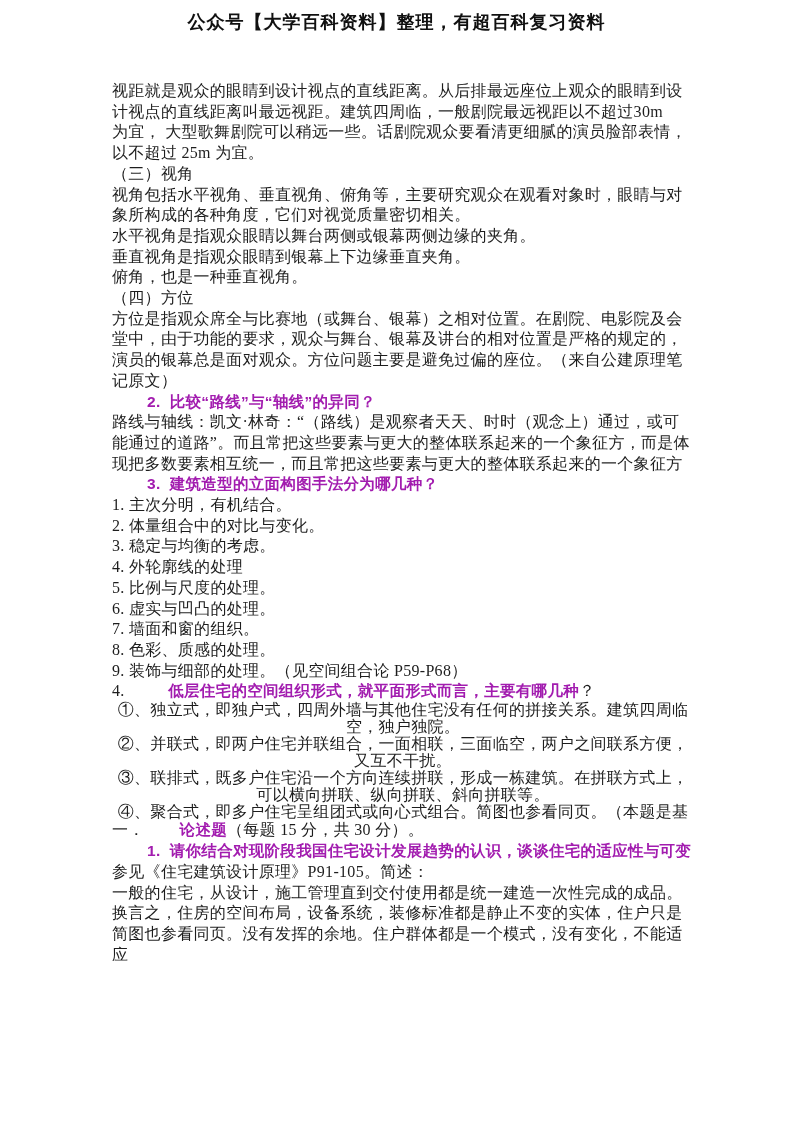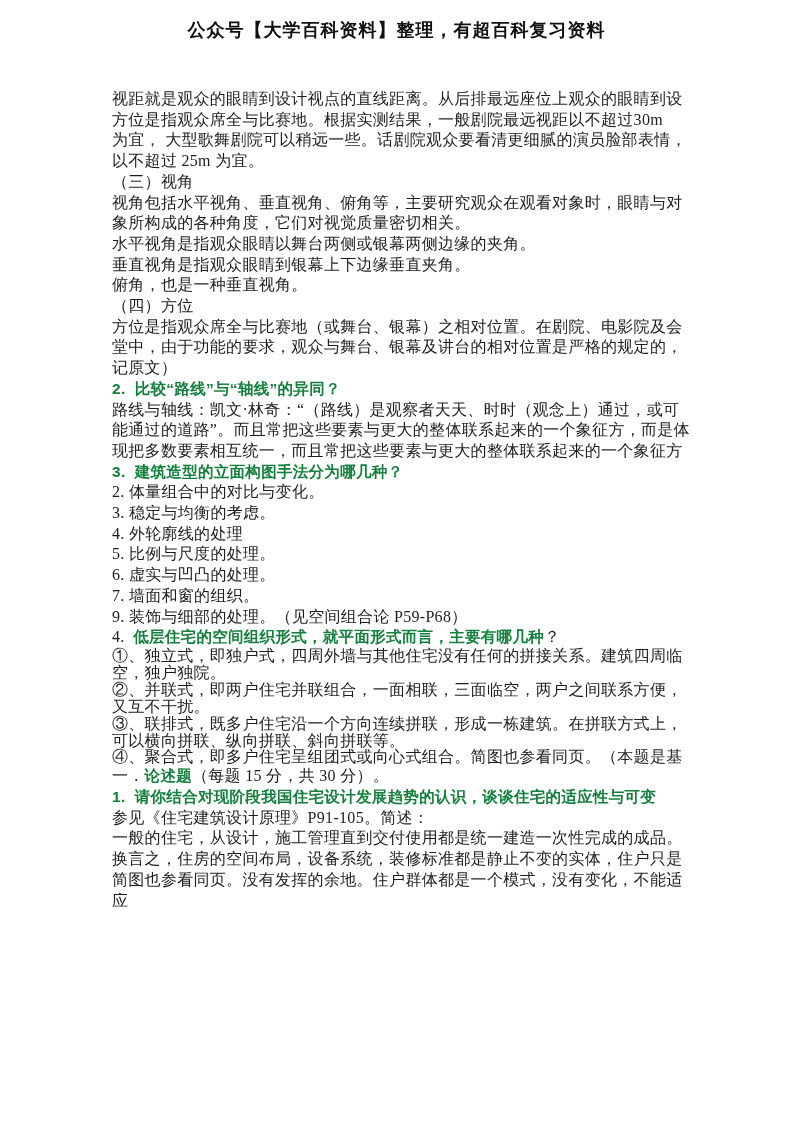--- a/index.html
+++ b/index.html
@@ -6,75 +6,79 @@
   .page {
     position: relative;
     width: 793px;
     height: 1122px;
     background: #ffffff;
     overflow: hidden;
     font-family: "Liberation Serif", "DejaVu Serif", serif;
     color: #1d1d1d;
   }
   .doc-header {
-    padding-top: 18px;
+    padding-top: 10px;
     text-align: center;
     font-size: 18px;
     font-weight: bold;
     color: #101010;
     letter-spacing: 1px;
     font-family: Liberation Serif, serif;
   }
   .doc-body {
     margin: 47px 100px 0 112px;
     width: 582px;
     font-size: 16px;
     line-height: 20.7px;
     letter-spacing: 0.3px;
   }
   .line { white-space: pre-wrap; }
-  .line.tight { line-height: 16.9px; }
+  .line.tight { line-height: 16.9px; text-align: center; }
   .b {
     font-weight: bold;
-    color: #15803d;
+    color: #a21caf;
     font-family: "Liberation Sans", "DejaVu Sans", sans-serif;
     font-size: 15.5px;
+    margin-left: 35px;
   }
 </style>
 </head>
 <body>
 
 <div class="page">
   <div class="doc-header">公众号【大学百科资料】整理，有超百科复习资料</div>
   <div class="doc-body">
       <div class="line"><span>视距就是观众的眼睛到设计视点的直线距离。从后排最远座位上观众的眼睛到设</span></div>
-      <div class="line"><span>方位是指观众席全与比赛地。根据实测结果，一般剧院最远视距以不超过30m</span></div>
+      <div class="line"><span>计视点的直线距离叫最远视距。建筑四周临，一般剧院最远视距以不超过30m</span></div>
       <div class="line"><span>为宜， 大型歌舞剧院可以稍远一些。话剧院观众要看清更细腻的演员脸部表情，</span></div>
       <div class="line"><span>以不超过 25m 为宜。</span></div>
       <div class="line"><span>（三）视角</span></div>
       <div class="line"><span>视角包括水平视角、垂直视角、俯角等，主要研究观众在观看对象时，眼睛与对</span></div>
       <div class="line"><span>象所构成的各种角度，它们对视觉质量密切相关。</span></div>
       <div class="line"><span>水平视角是指观众眼睛以舞台两侧或银幕两侧边缘的夹角。</span></div>
       <div class="line"><span>垂直视角是指观众眼睛到银幕上下边缘垂直夹角。</span></div>
       <div class="line"><span>俯角，也是一种垂直视角。</span></div>
       <div class="line"><span>（四）方位</span></div>
       <div class="line"><span>方位是指观众席全与比赛地（或舞台、银幕）之相对位置。在剧院、电影院及会</span></div>
       <div class="line"><span>堂中，由于功能的要求，观众与舞台、银幕及讲台的相对位置是严格的规定的，</span></div>
+      <div class="line"><span>演员的银幕总是面对观众。方位问题主要是避免过偏的座位。（来自公建原理笔</span></div>
       <div class="line"><span>记原文）</span></div>
       <div class="line"><span class="b">2.  比较“路线”与“轴线”的异同？</span></div>
       <div class="line"><span>路线与轴线：凯文·林奇：“（路线）是观察者天天、时时（观念上）通过，或可</span></div>
       <div class="line"><span>能通过的道路”。而且常把这些要素与更大的整体联系起来的一个象征方，而是体</span></div>
       <div class="line"><span>现把多数要素相互统一，而且常把这些要素与更大的整体联系起来的一个象征方</span></div>
       <div class="line"><span class="b">3.  建筑造型的立面构图手法分为哪几种？</span></div>
+      <div class="line"><span>1. 主次分明，有机结合。</span></div>
       <div class="line"><span>2. 体量组合中的对比与变化。</span></div>
       <div class="line"><span>3. 稳定与均衡的考虑。</span></div>
       <div class="line"><span>4. 外轮廓线的处理</span></div>
       <div class="line"><span>5. 比例与尺度的处理。</span></div>
       <div class="line"><span>6. 虚实与凹凸的处理。</span></div>
       <div class="line"><span>7. 墙面和窗的组织。</span></div>
+      <div class="line"><span>8. 色彩、质感的处理。</span></div>
       <div class="line"><span>9. 装饰与细部的处理。（见空间组合论 P59-P68）</span></div>
       <div class="line"><span>4.  </span><span class="b">低层住宅的空间组织形式，就平面形式而言，主要有哪几种</span><span>？</span></div>
       <div class="line tight"><span>①、独立式，即独户式，四周外墙与其他住宅没有任何的拼接关系。建筑四周临</span></div>
       <div class="line tight"><span>空，独户独院。</span></div>
       <div class="line tight"><span>②、并联式，即两户住宅并联组合，一面相联，三面临空，两户之间联系方便，</span></div>
       <div class="line tight"><span>又互不干扰。</span></div>
       <div class="line tight"><span>③、联排式，既多户住宅沿一个方向连续拼联，形成一栋建筑。在拼联方式上，</span></div>
       <div class="line tight"><span>可以横向拼联、纵向拼联、斜向拼联等。</span></div>
       <div class="line tight"><span>④、聚合式，即多户住宅呈组团式或向心式组合。简图也参看同页。（本题是基</span></div>
       <div class="line"><span>一．</span><span class="b">论述题</span><span>（每题 15 分，共 30 分）。</span></div>

